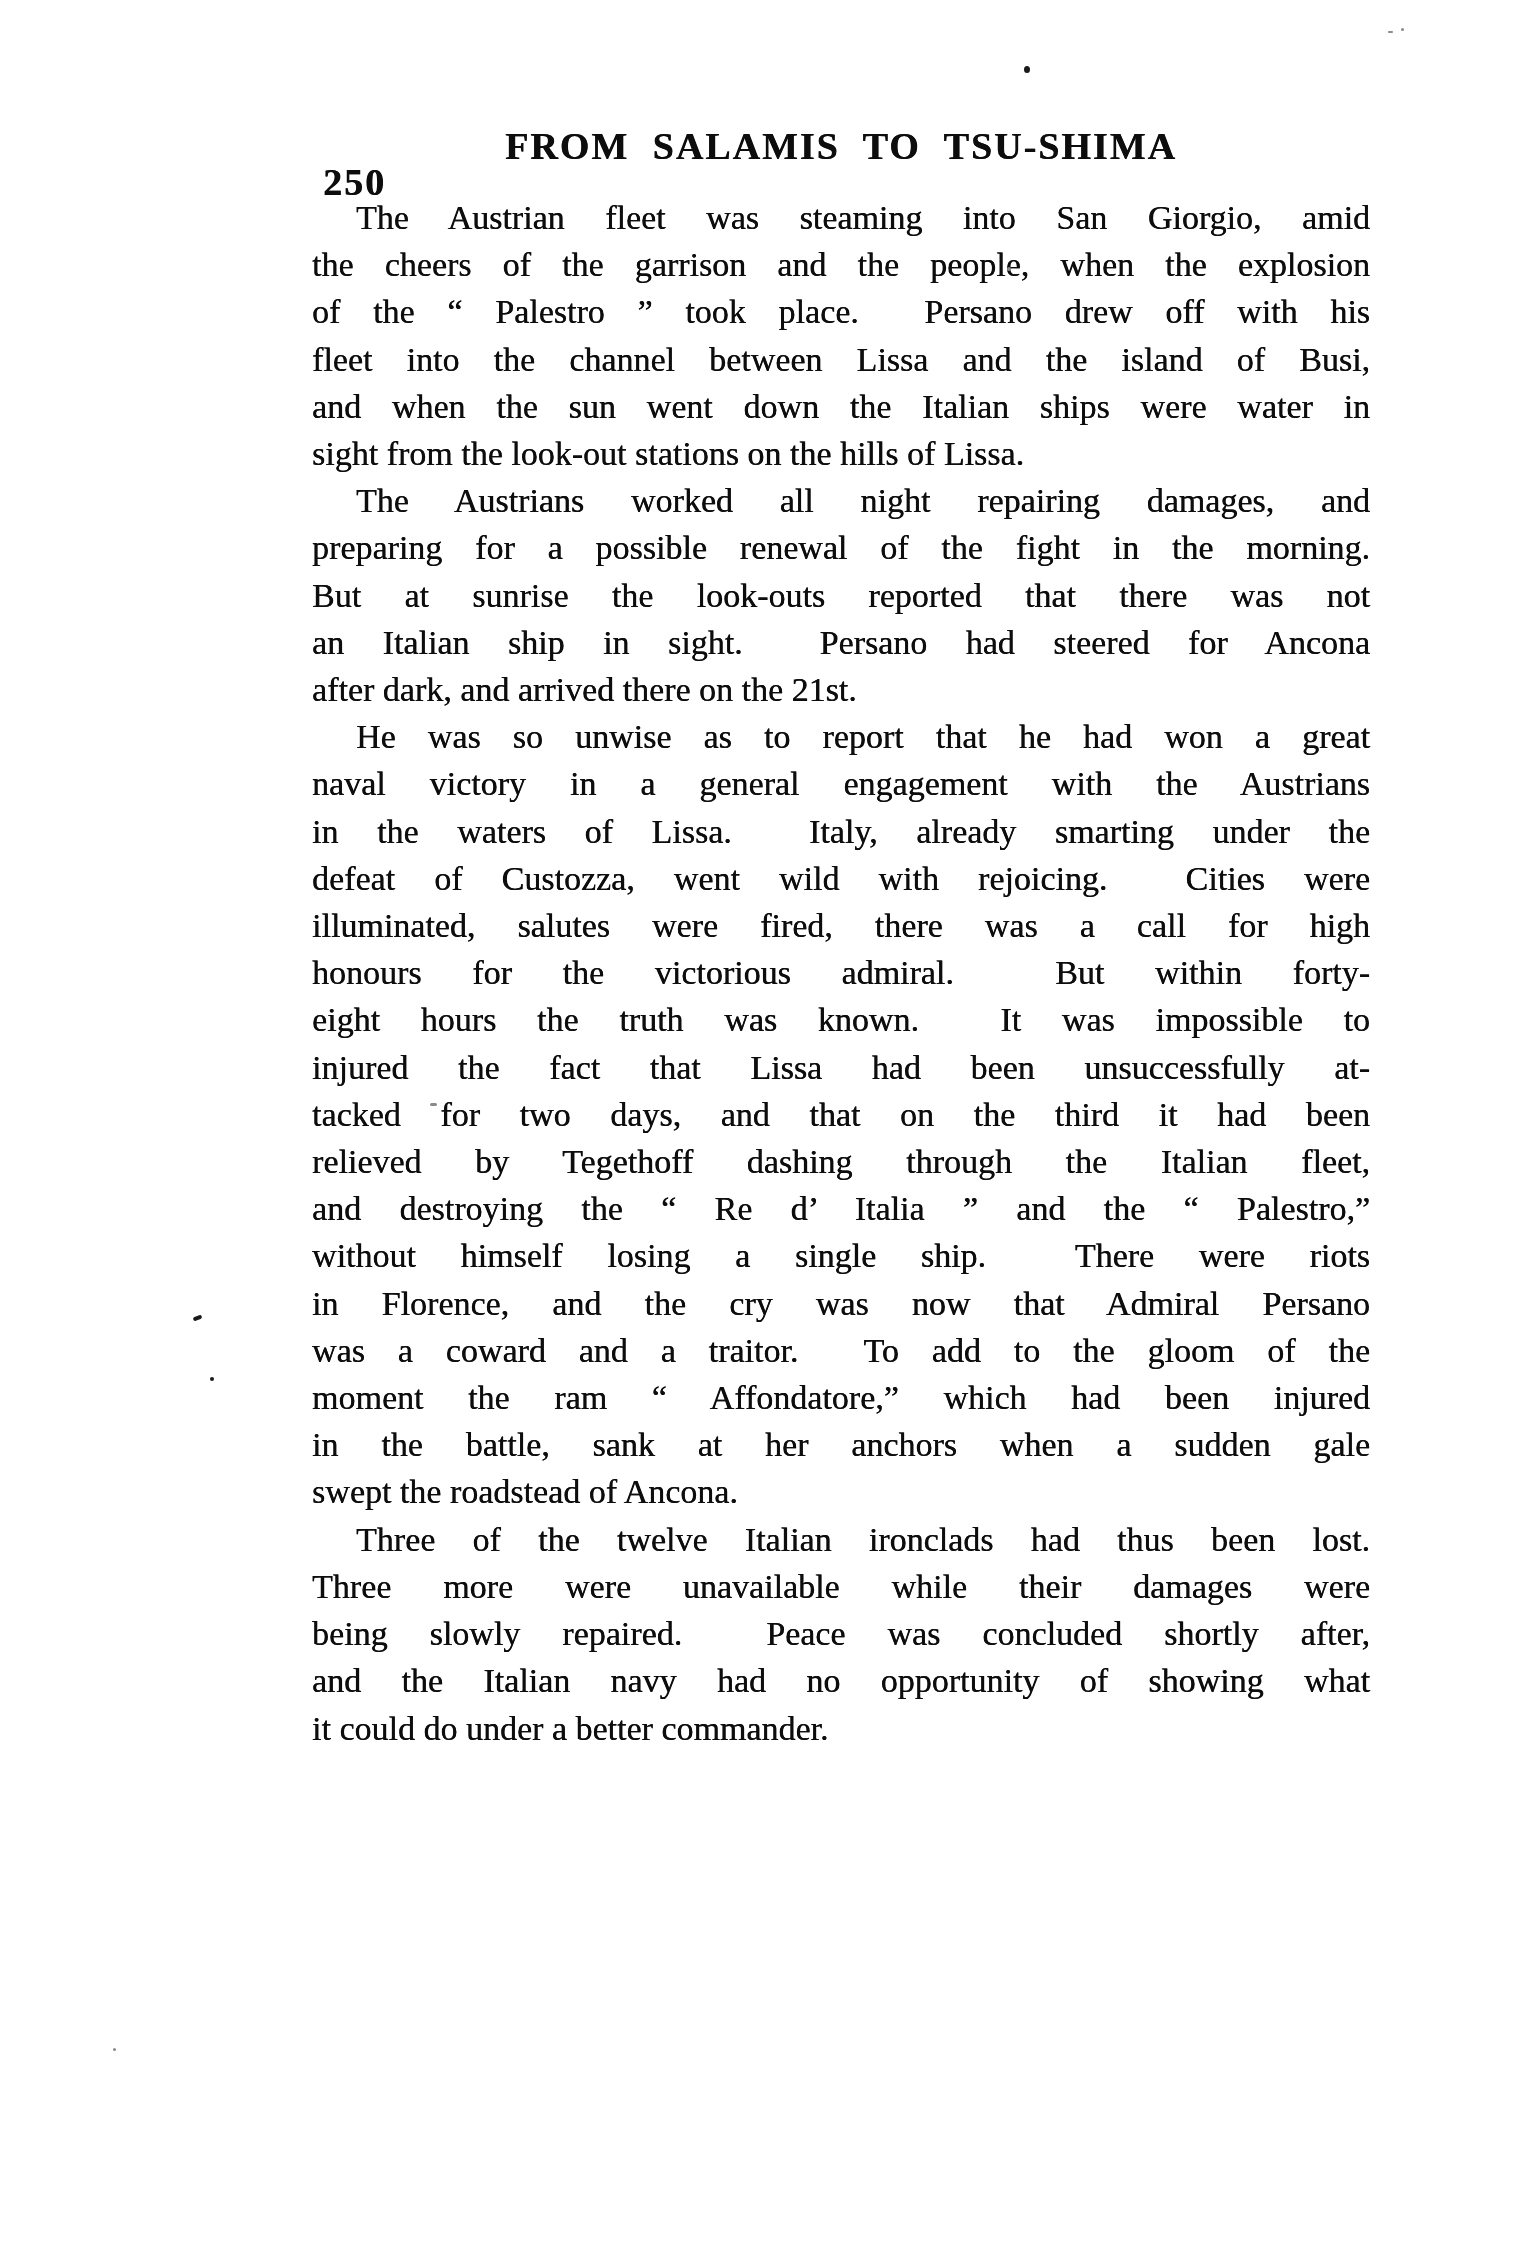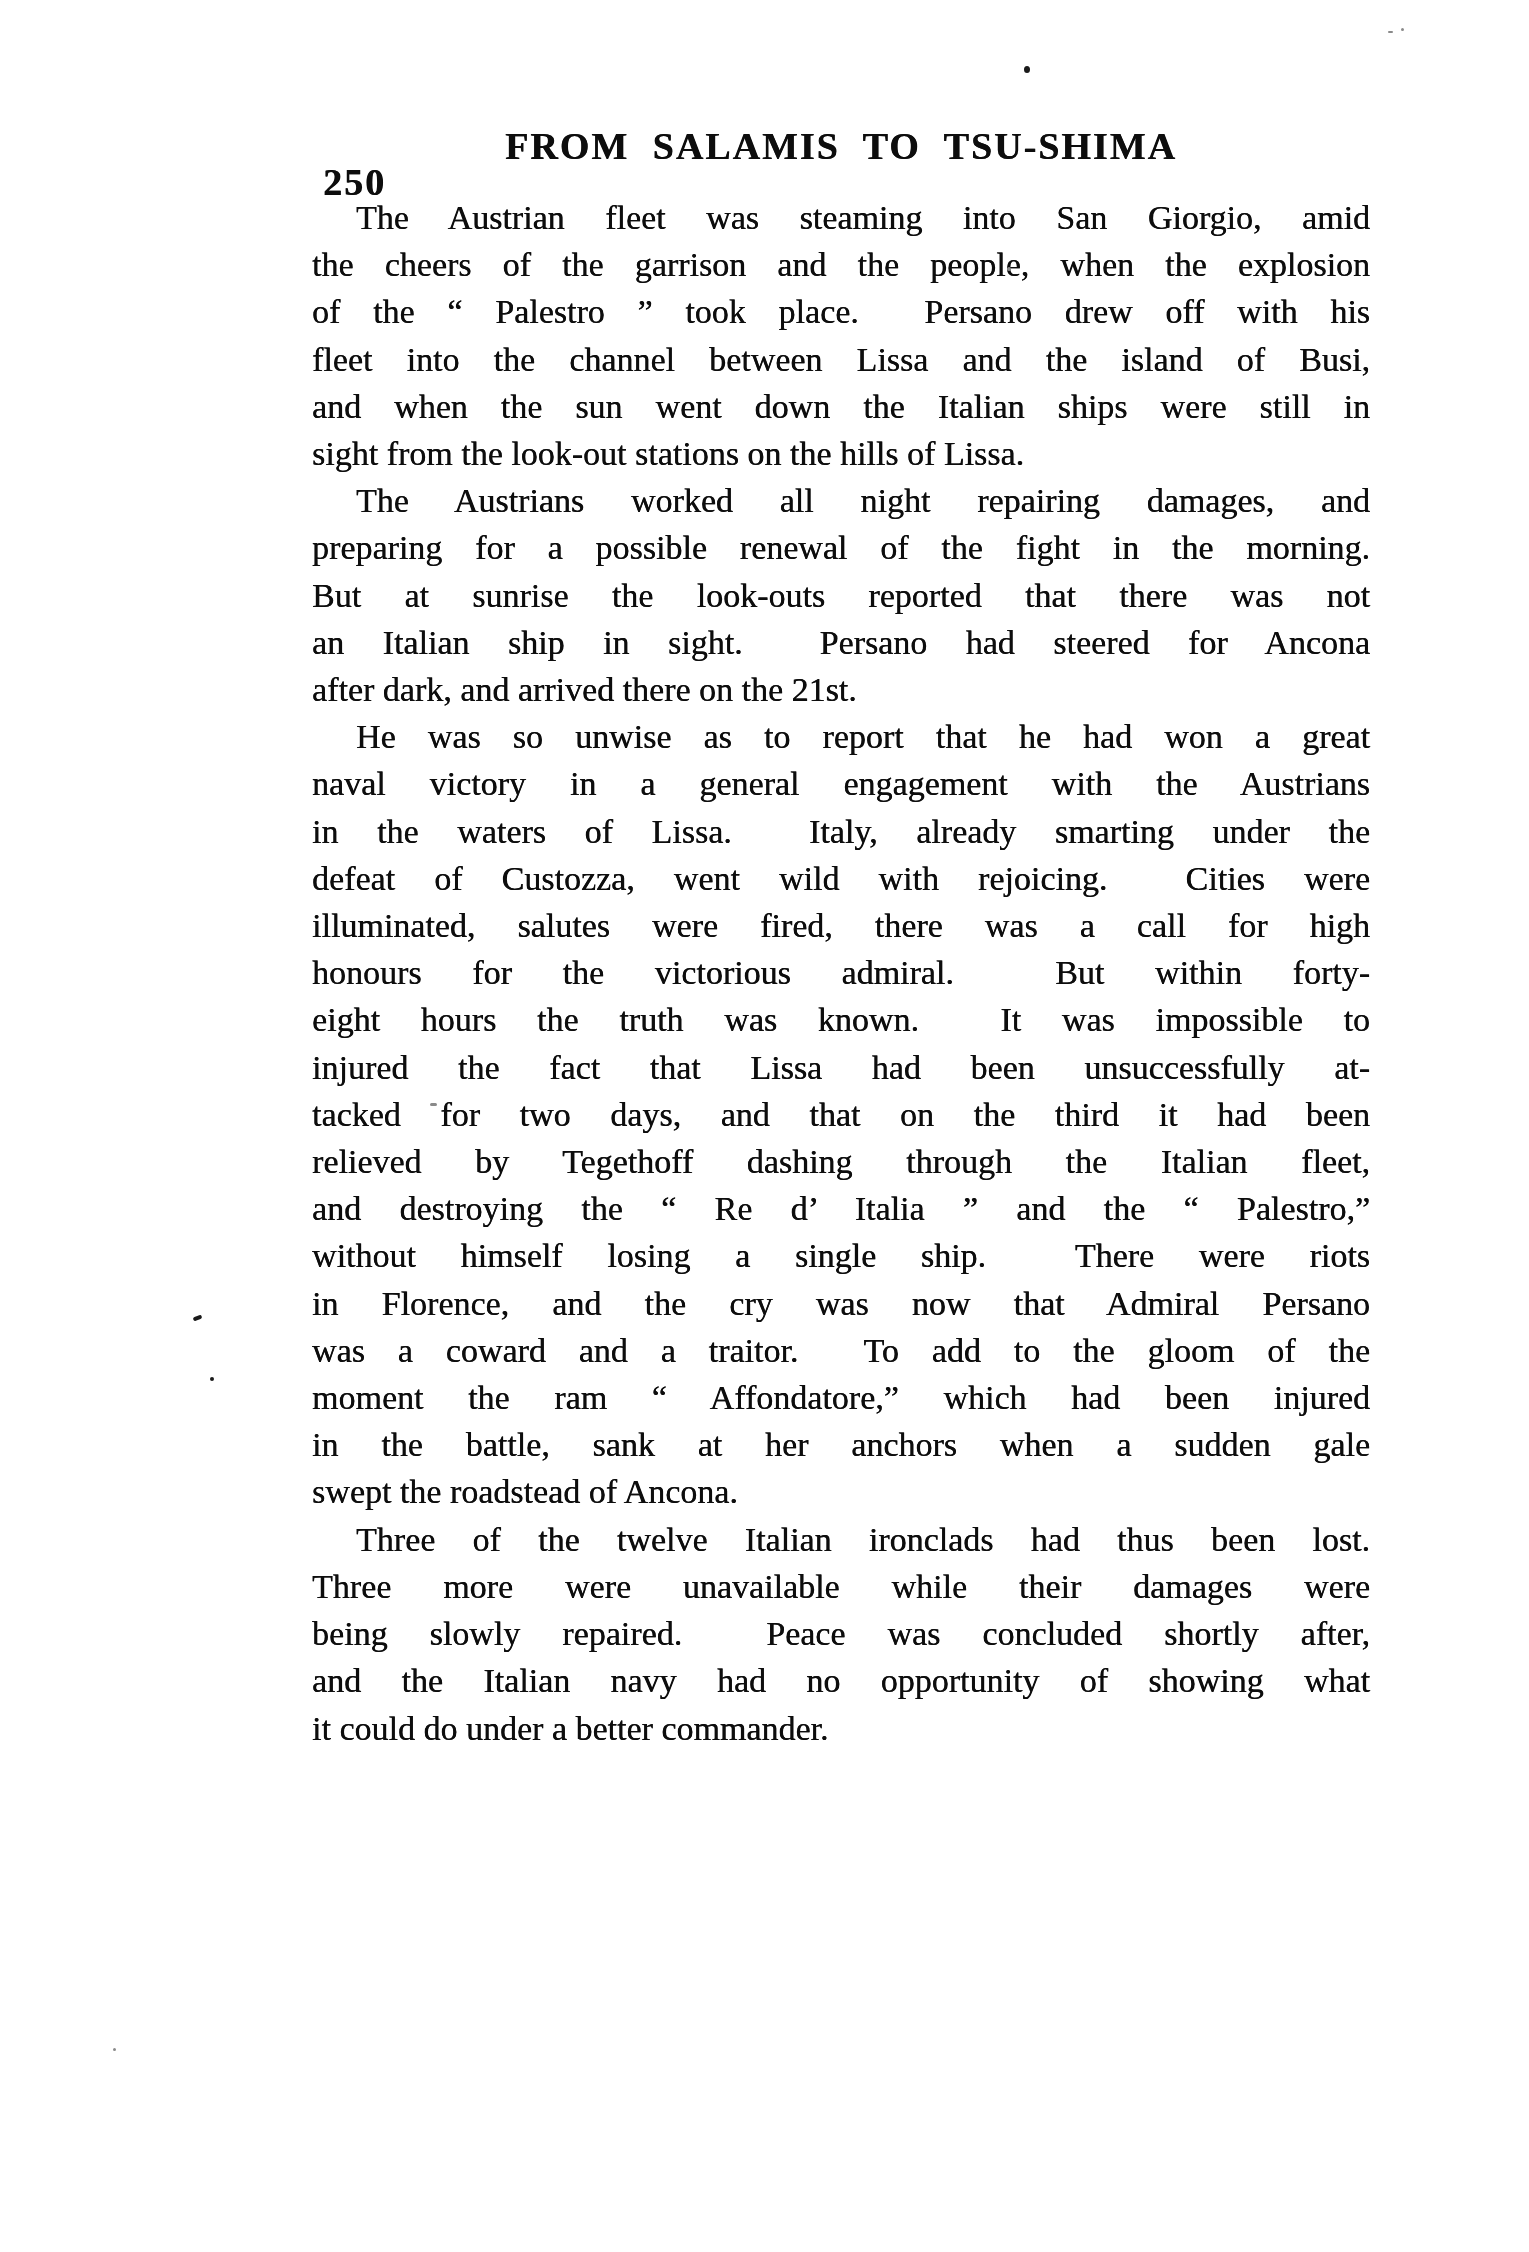--- a/index.html
+++ b/index.html
@@ -79,21 +79,21 @@
     <span class="page-num">250</span>
     <span class="running-title">FROM SALAMIS TO TSU-SHIMA</span>
   </div>
 
   <div class="text-block">
       <div class="paragraph">
         <div class="line indent">The Austrian fleet was steaming into San Giorgio, amid</div>
         <div class="line">the cheers of the garrison and the people, when the explosion</div>
         <div class="line">of the “ Palestro ” took place.&nbsp; Persano drew off with his</div>
         <div class="line">fleet into the channel between Lissa and the island of Busi,</div>
-        <div class="line">and when the sun went down the Italian ships were still in</div>
+        <div class="line">and when the sun went down the Italian ships were water in</div>
         <div class="line lastline">sight from the look-out stations on the hills of Lissa.</div>
       </div>
       <div class="paragraph">
         <div class="line indent">The Austrians worked all night repairing damages, and</div>
         <div class="line">preparing for a possible renewal of the fight in the morning.</div>
         <div class="line">But at sunrise the look-outs reported that there was not</div>
         <div class="line">an Italian ship in sight.&nbsp; Persano had steered for Ancona</div>
         <div class="line lastline">after dark, and arrived there on the 21st.</div>
       </div>
       <div class="paragraph">

